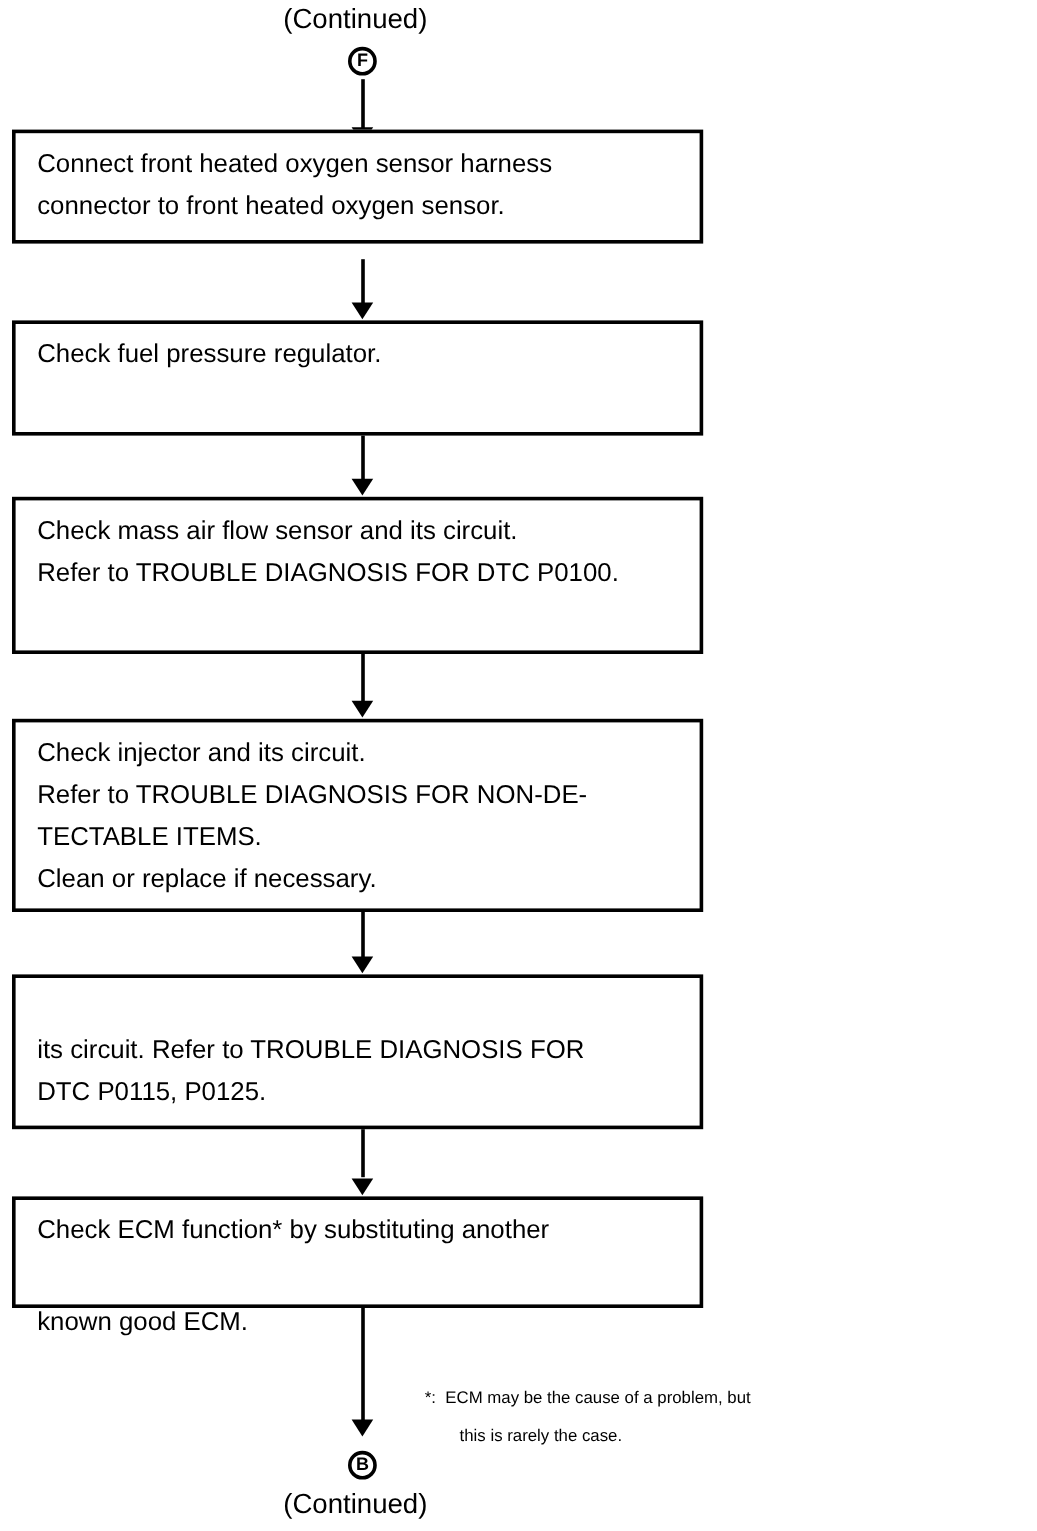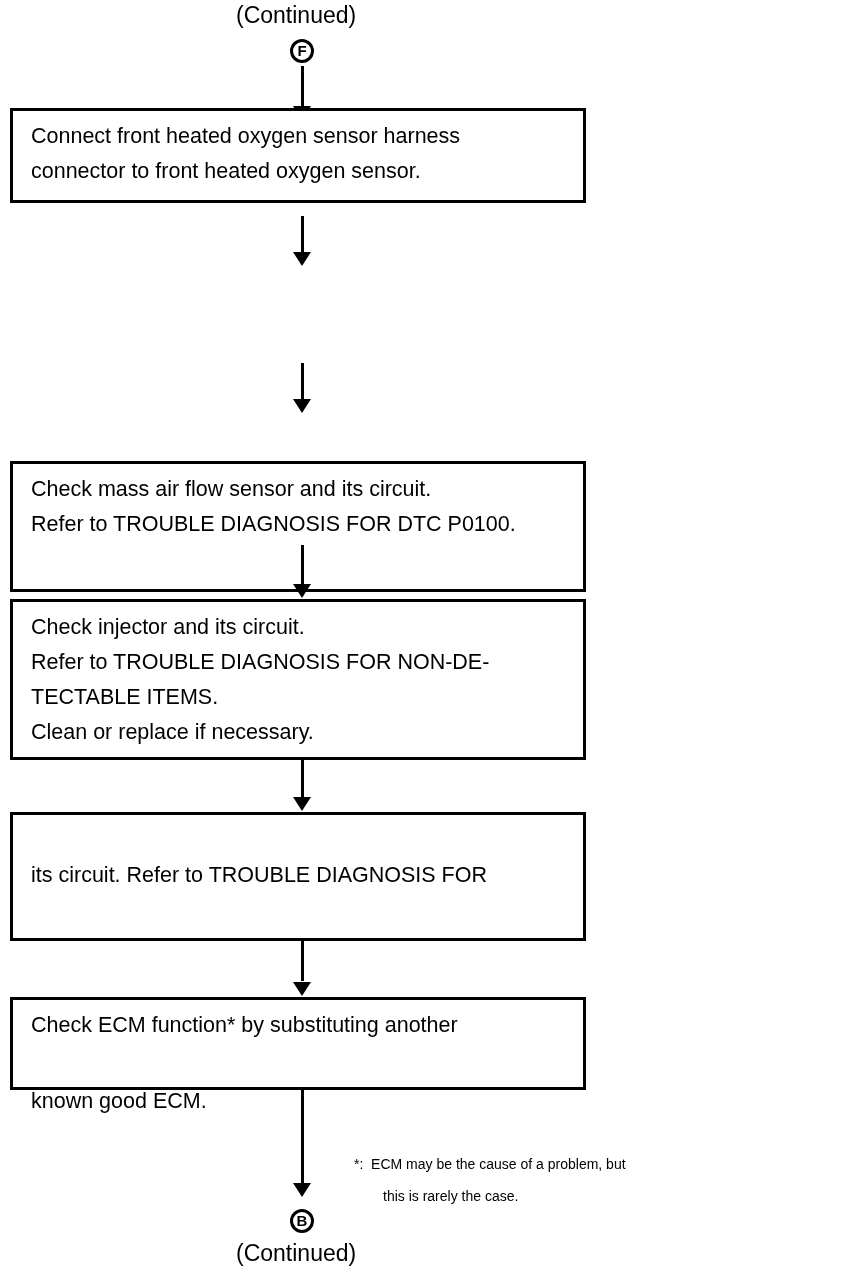--- a/index.html
+++ b/index.html
@@ -100,44 +100,48 @@
   <div class="arrowhead" style="left:293px; top:106px;"></div>
 
   <div class="pbox" style="left:10px; top:108px; width:576px; height:95px;">
     <div class="pbox-text">Connect front heated oxygen sensor harness</div>
     <div class="pbox-text" style="top:43px;">connector to front heated oxygen sensor.</div>
   </div>
 
   <div class="vline" style="left:301px; top:216px; height:40px;"></div>
   <div class="arrowhead" style="left:293px; top:252px;"></div>
 
+  <div class="pbox" style="left:10px; top:267px; width:576px; height:96px;">
+    <div class="pbox-text">Check fuel pressure regulator.</div>
+  </div>
 
   <div class="vline" style="left:301px; top:363px; height:40px;"></div>
   <div class="arrowhead" style="left:293px; top:399px;"></div>
 
-  <div class="pbox" style="left:10px; top:414px; width:576px; height:131px;margin-top:47px;">
+  <div class="pbox" style="left:10px; top:414px; width:576px; height:131px;">
     <div class="pbox-text">Check mass air flow sensor and its circuit.</div>
     <div class="pbox-text" style="top:43px;">Refer to TROUBLE DIAGNOSIS FOR DTC P0100.</div>
   </div>
 
   <div class="vline" style="left:301px; top:545px; height:40px;"></div>
   <div class="arrowhead" style="left:293px; top:584px;"></div>
 
   <div class="pbox" style="left:10px; top:599px; width:576px; height:161px;">
     <div class="pbox-text">Check injector and its circuit.</div>
     <div class="pbox-text" style="top:43px;">Refer to TROUBLE DIAGNOSIS FOR NON-DE-</div>
     <div class="pbox-text" style="top:78px;">TECTABLE ITEMS.</div>
     <div class="pbox-text" style="top:113px;">Clean or replace if necessary.</div>
   </div>
 
   <div class="vline" style="left:301px; top:760px; height:40px;"></div>
   <div class="arrowhead" style="left:293px; top:797px;"></div>
 
   <div class="pbox" style="left:10px; top:812px; width:576px; height:129px;">
     <div class="pbox-text" style="top:43px;">its circuit. Refer to TROUBLE DIAGNOSIS FOR</div>
+    <div class="pbox-text" style="top:78px;">DTC P0115, P0125.</div>
   </div>
 
   <div class="vline" style="left:301px; top:941px; height:40px;"></div>
   <div class="arrowhead" style="left:293px; top:982px;"></div>
 
   <div class="pbox" style="left:10px; top:997px; width:576px; height:93px;">
     <div class="pbox-text">Check ECM function* by substituting another</div>
     <div class="pbox-text" style="top:43px;margin-top:41px;">known good ECM.</div>
   </div>
 

